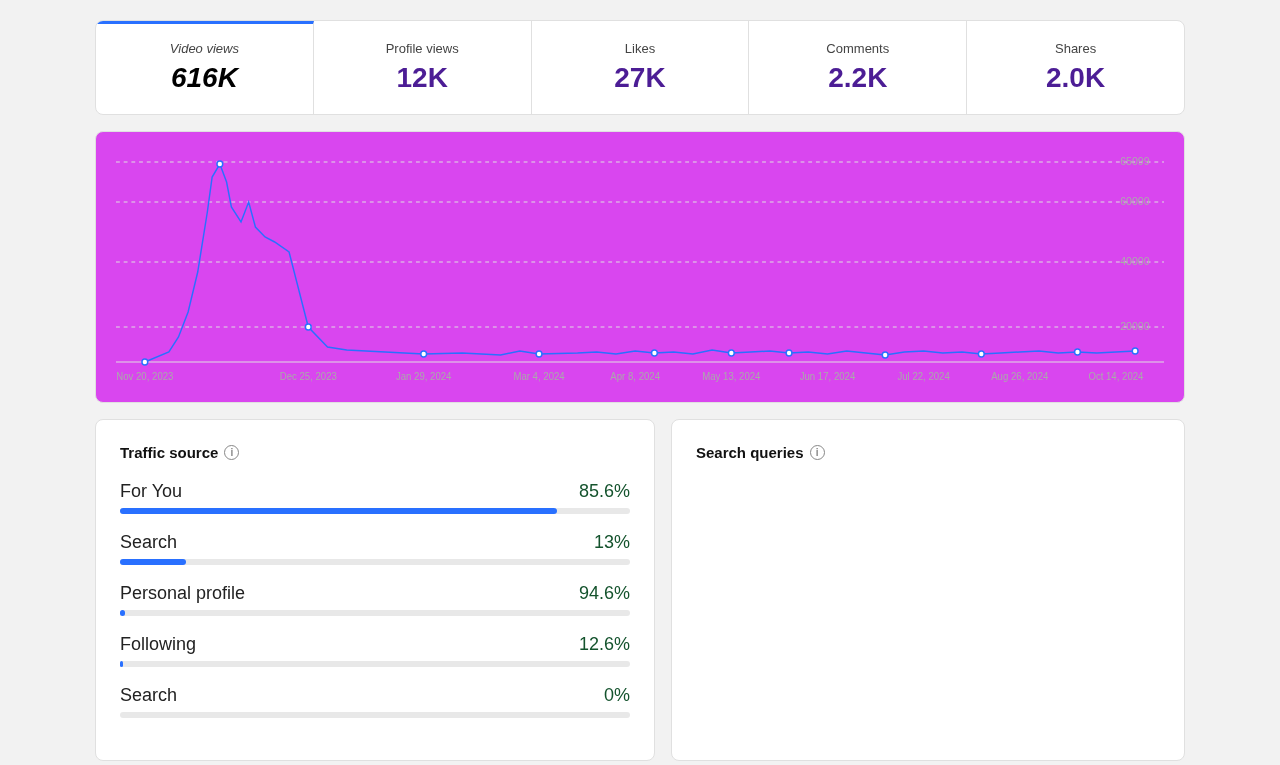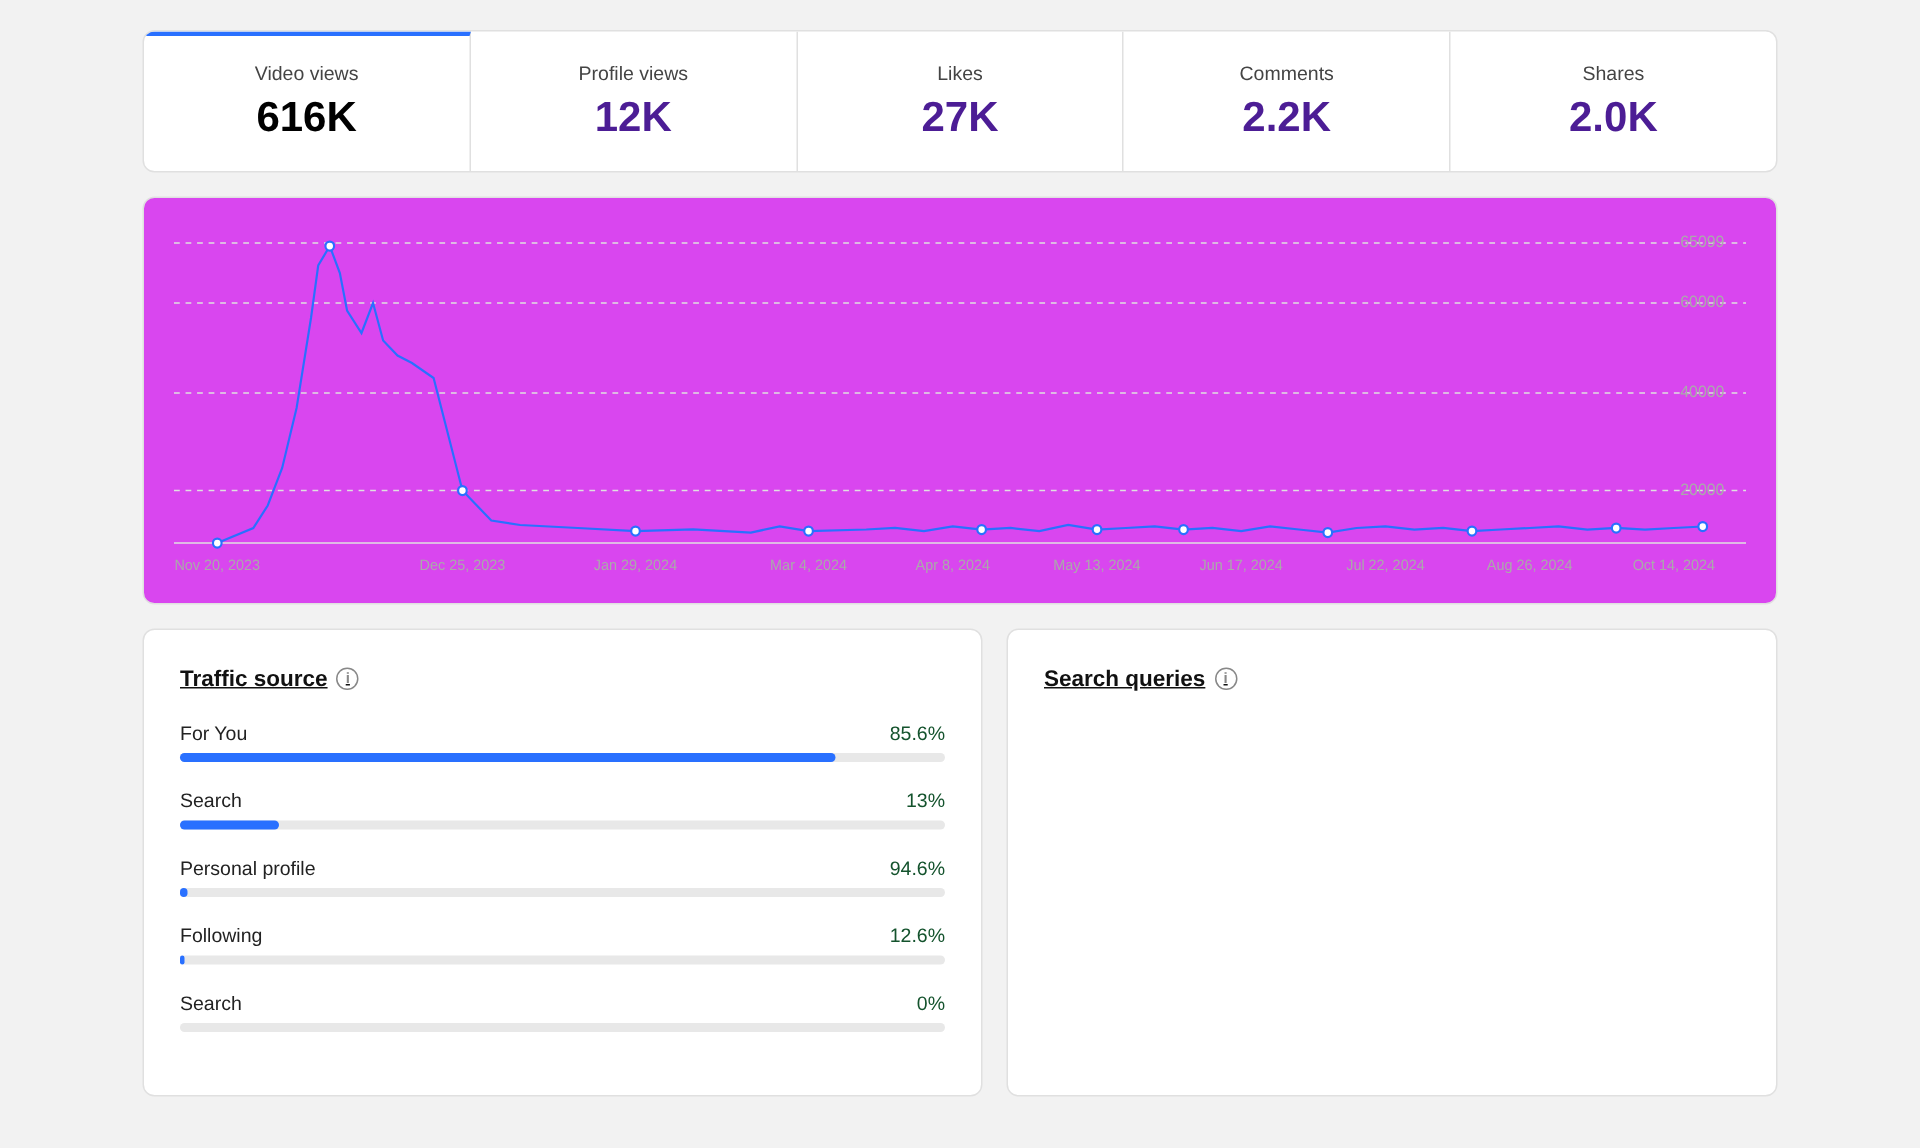--- a/index.html
+++ b/index.html
@@ -28,20 +28,21 @@
     .stat-item {
       flex: 1;
       padding: 20px 24px;
       border-right: 1px solid #e0e0e0;
       text-align: center;
     }
     .stat-item:last-child { border-right: none; }
     .stat-item.active {
       border-top: 3px solid #2970ff;
       padding-top: 17px;
+      font-style: italic;
     }
     .stat-label {
       font-size: 13px;
       color: #444;
       margin-bottom: 6px;
       font-weight: 400;
     }
     .stat-value {
       font-size: 28px;
       font-weight: 600;
@@ -81,21 +82,20 @@
     .traffic-card { flex: 0 0 560px; }
     .search-card { flex: 1; }
 
     .section-title {
       font-size: 15px;
       font-weight: 600;
       margin-bottom: 20px;
       display: flex;
       align-items: center;
       gap: 6px;
-      text-decoration: underline;
     }
     .info-icon {
       width: 15px;
       height: 15px;
       border-radius: 50%;
       border: 1.5px solid #888;
       display: inline-flex;
       align-items: center;
       justify-content: center;
       font-size: 10px;
@@ -103,21 +103,21 @@
       cursor: pointer;
     }
 
     .traffic-row {
       margin-bottom: 18px;
     }
     .traffic-row-header {
       display: flex;
       justify-content: space-between;
       margin-bottom: 6px;
-      font-size: 13px;
+      font-size: 18px;
     }
     .traffic-label { color: #222; }
     .traffic-pct { color: #14532d; font-weight: 400; }
     .bar-bg {
       height: 6px;
       background: #e8e8e8;
       border-radius: 3px;
       width: 100%;
     }
     .bar-fill {

